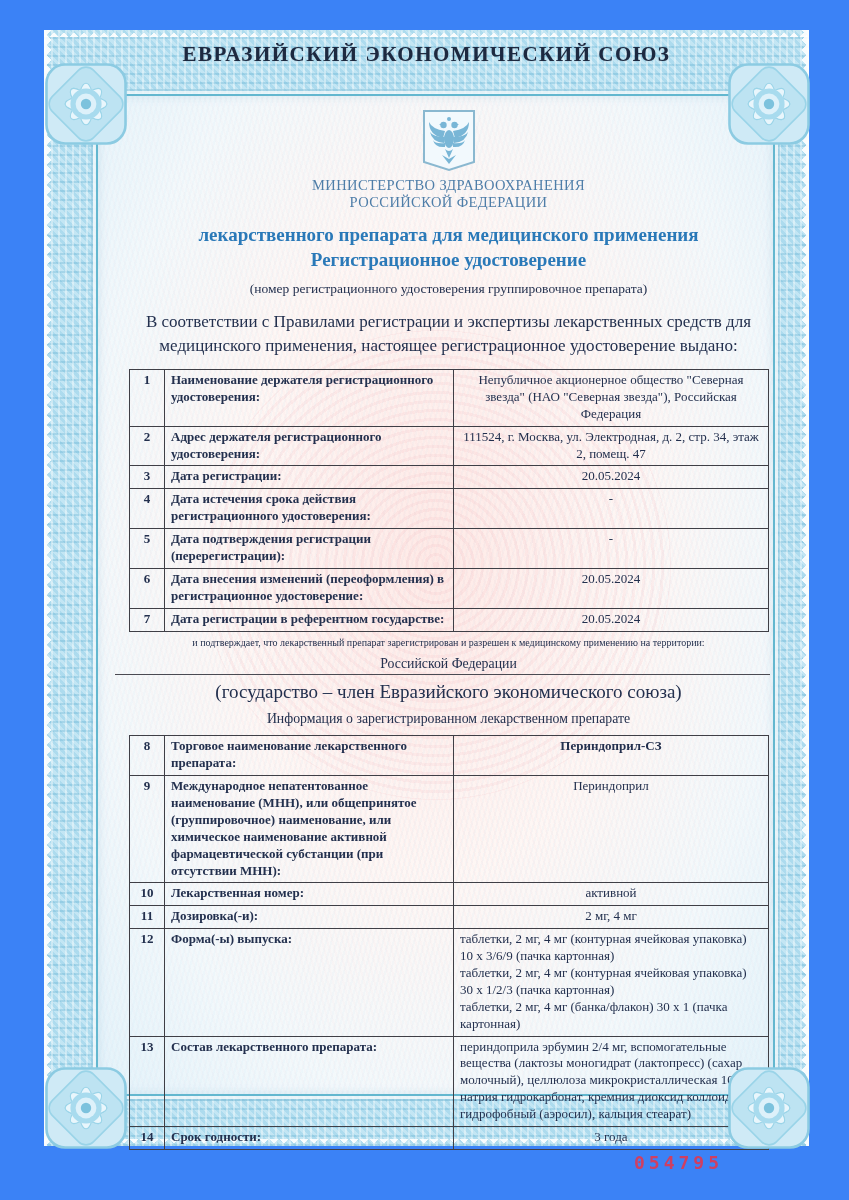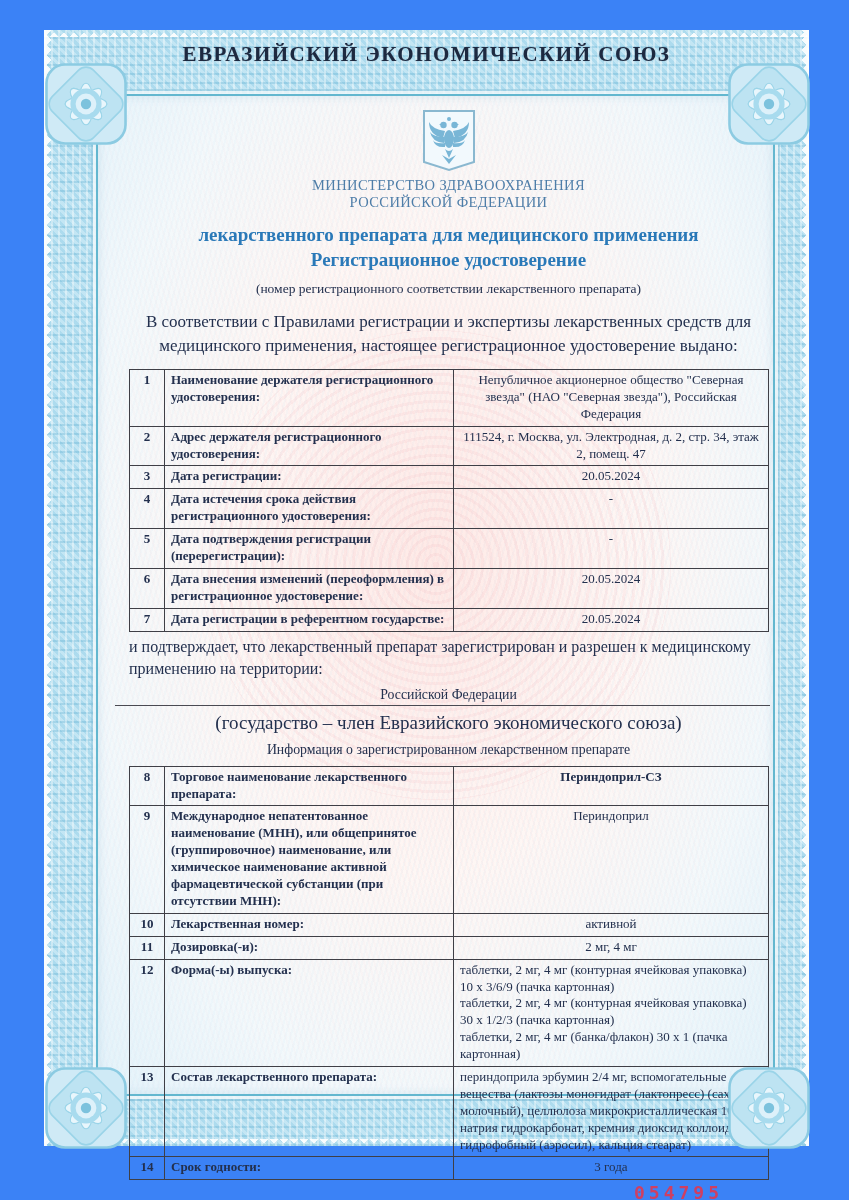--- a/index.html
+++ b/index.html
@@ -74,21 +74,21 @@
   
   table.cert{border-collapse:collapse;width:640px;margin-top:11px;table-layout:fixed;}
   table.cert td{border:1px solid #3f3f46;vertical-align:top;padding:2px 6px 3px 6px;font-size:13px;line-height:1.3;}
   td.c-num{width:22px;font-weight:bold;text-align:center;padding-left:2px;padding-right:2px;}
   td.c-label{width:276px;font-weight:bold;}
   td.c-value{text-align:center;}
   td.c-value.left{text-align:left;}
   td.c-value.bold{font-weight:bold;}
   .preline{white-space:pre-line;}
   
-  .confirm{margin-top:4px;font-size:16px;line-height:1.38;color:#23304e;}
+  .confirm{margin-top:4px;font-size:10px;line-height:1.38;color:#23304e;text-align:center;}
   .territory-value{margin-top:7px;text-align:center;font-size:13.8px;color:#23304e;}
   .territory-line{height:0;border-bottom:1px solid #4a4a52;margin:2px -2px 0 -14px;}
   .territory-caption{margin-top:6px;text-align:center;font-size:19px;color:#23304e;}
   .section-title{margin-top:8px;text-align:center;font-size:13.8px;color:#23304e;}
   
   .serial{
     margin-top:2px;width:640px;text-align:right;padding-right:46px;box-sizing:border-box;
     font-weight:bold;font-size:18px;letter-spacing:4px;color:#cf3f62;
     font-family:"DejaVu Sans Mono","Liberation Mono",monospace;
   }
@@ -172,21 +172,21 @@
         <div class="ministry">
           <div>МИНИСТЕРСТВО ЗДРАВООХРАНЕНИЯ</div>
           <div>РОССИЙСКОЙ ФЕДЕРАЦИИ</div>
         </div>
 
         <div class="doc-title">
           <div>лекарственного препарата для медицинского применения</div>
           <div>Регистрационное удостоверение</div>
         </div>
 
-        <div class="reg-caption">(номер регистрационного соответствии лекарственного препарата)</div>
+        <div class="reg-caption">(номер регистрационного удостоверения группировочное препарата)</div>
 
         <div class="intro">В соответствии с Правилами регистрации и экспертизы лекарственных средств для медицинского применения, настоящее регистрационное удостоверение выдано:</div>
 
         <table class="cert">
           <tbody>
             <tr class="r1">
               <td class="c-num">1</td>
               <td class="c-label">Наименование держателя регистрационного удостоверения:</td>
               <td class="c-value">Непубличное акционерное общество "Северная звезда" (НАО "Северная звезда"), Российская Федерация</td>
             </tr>

